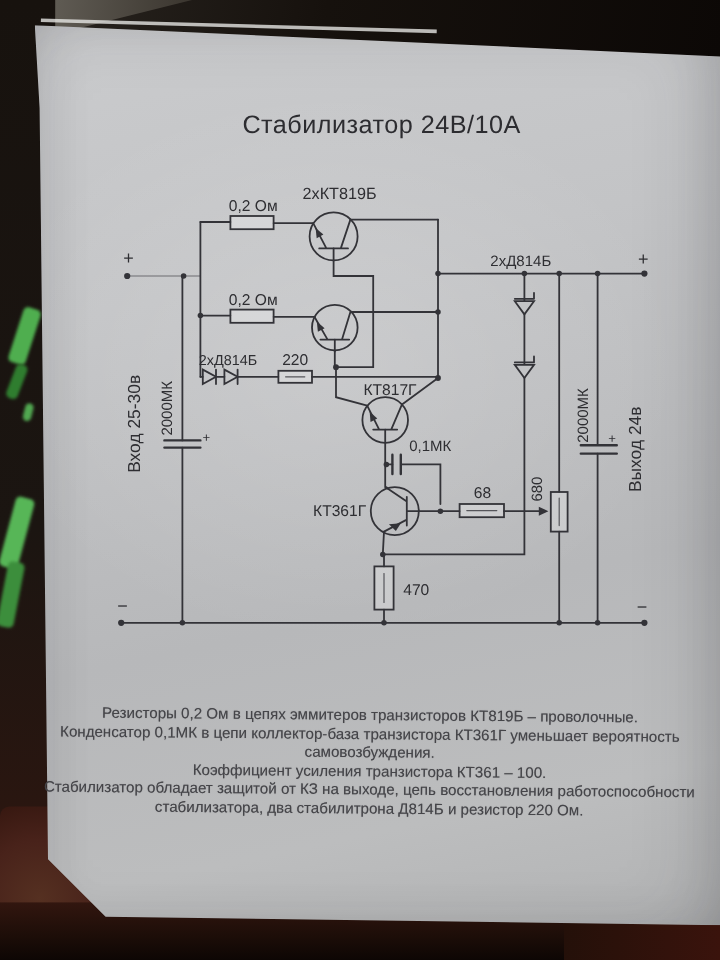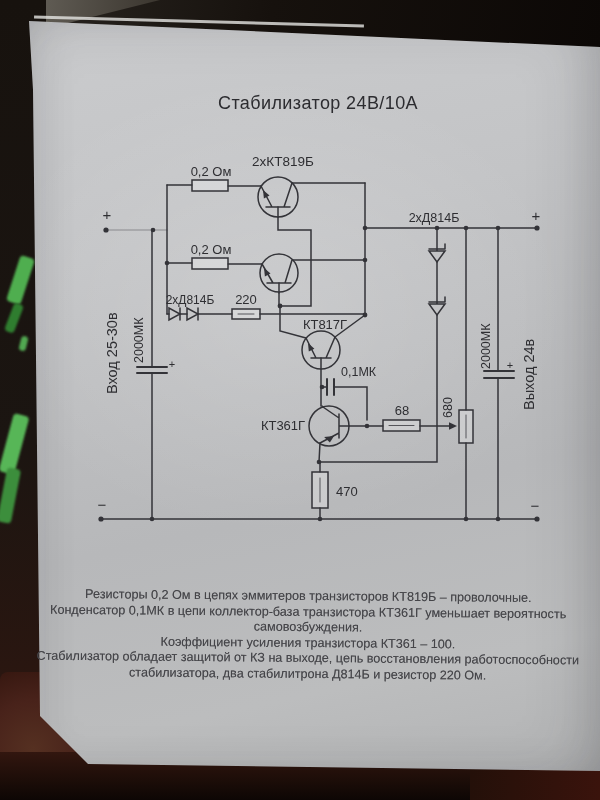--- a/index.html
+++ b/index.html
@@ -23,21 +23,21 @@
   #paper{position:absolute;left:0;top:0;width:600px;height:800px;
     clip-path:polygon(29px 21px,600px 47px,600px 771px,88px 764px,40px 716px,33px 90px);
     background:
       radial-gradient(ellipse 420px 330px at 46% 38%, rgba(255,255,255,.16), rgba(255,255,255,0) 70%),
       linear-gradient(168deg,#cbccce 0%,#c3c4c6 30%,#b7b8ba 62%,#bcbdbe 82%,#b0b1b2 100%);
     box-shadow:inset 0 0 70px rgba(40,40,45,.25), inset 18px -8px 55px rgba(30,30,35,.18);}
   .paper-edge{position:absolute;left:34px;top:20px;width:330px;height:3px;background:#e6e6e3;
     transform:rotate(1.6deg);opacity:.8;}
   
   #title{position:absolute;left:168px;top:93px;width:300px;text-align:center;
-    font-size:18px;letter-spacing:.4px;color:#2c2c30;}
+    font-size:21px;letter-spacing:.4px;color:#2c2c30;}
   svg text{font-family:"Liberation Sans",sans-serif;fill:#2e2e32;}
   #notes{position:absolute;left:28px;top:589px;width:560px;text-align:center;
     font-size:12.6px;line-height:15.6px;color:#454549;transform:rotate(.5deg);
     text-shadow:0 0 .6px rgba(70,70,75,.55);}
 </style>
 </head>
 <body>
 <div id="stage">
 
   <div class="bg-topband"></div>

